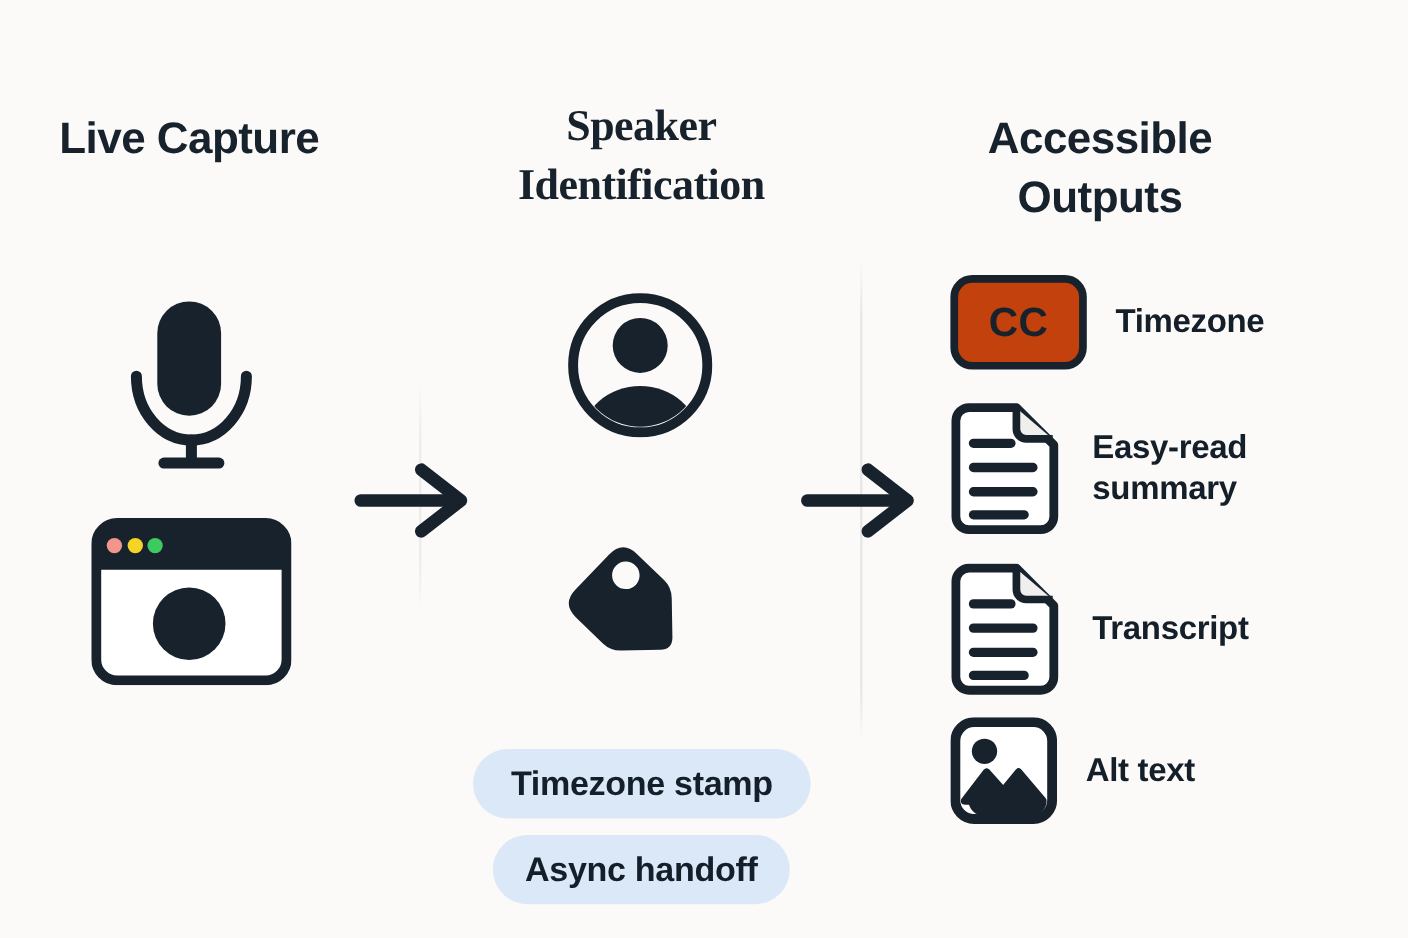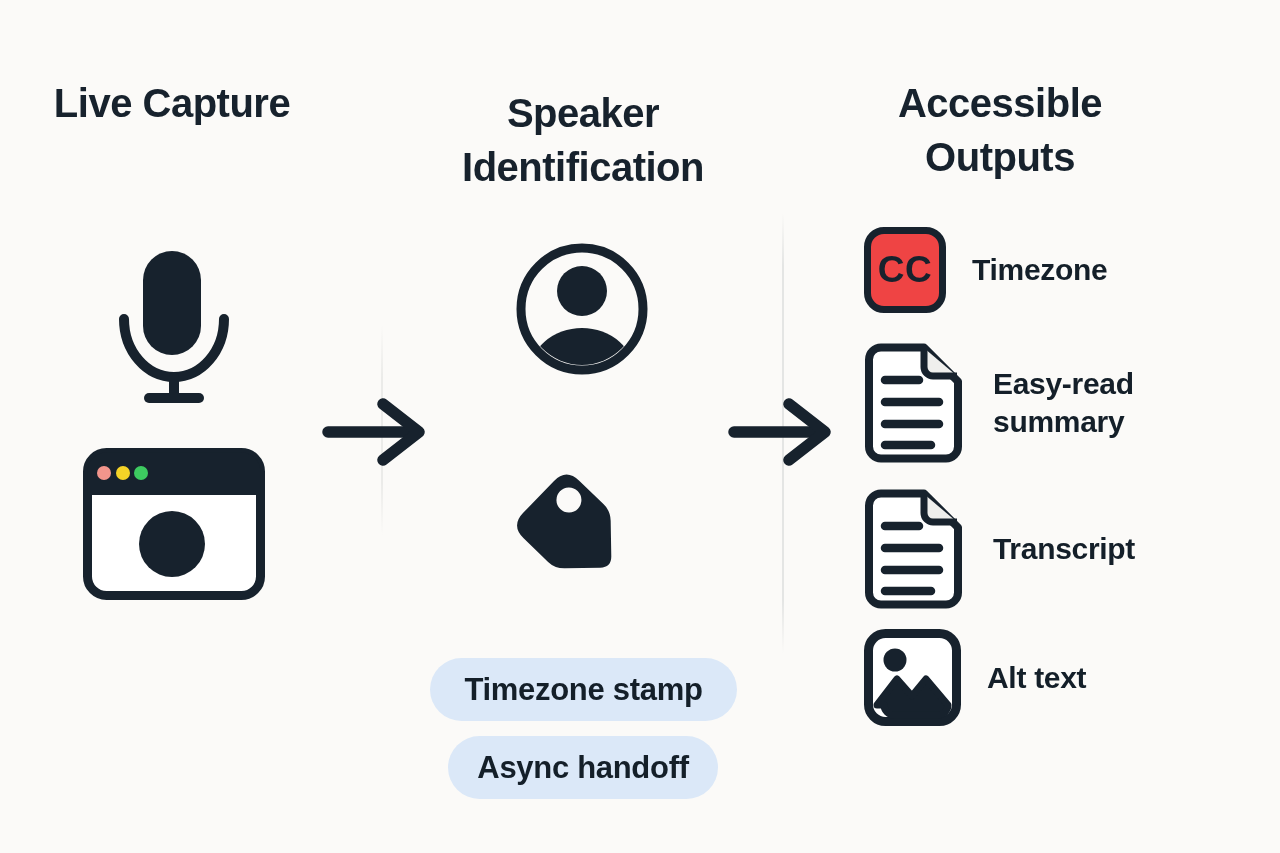--- a/index.html
+++ b/index.html
@@ -14,32 +14,32 @@
   }
   *{margin:0;padding:0;box-sizing:border-box;}
   html,body{width:1280px;height:853px;}
   body{
     background:var(--bg);
     font-family:"Liberation Sans", sans-serif;
     color:var(--ink);
     overflow:hidden;
     position:relative;
   }
-  .canvas{position:absolute;inset:0;}
+  .canvas{position:absolute;inset:0;margin-top:23px;}
   .heading{
     position:absolute;
     font-size:40px;
     font-weight:700;
     line-height:54px;
     text-align:center;
     letter-spacing:-0.5px;
     color:var(--ink);
   }
   #heading-live{left:42px;top:76px;width:260px;}
-  #heading-speaker{left:418px;top:86px;width:330px;}
+  #heading-speaker{left:418px;top:64px;width:330px;font-family:Liberation Serif, serif;}
   #heading-outputs{left:842px;top:76px;width:316px;}
 
   .divider{
     position:absolute;
     width:2px;
   }
   #divider-left{left:381px;top:325px;height:210px;
     background:linear-gradient(to bottom,transparent,#ebebe9 25%,#ebebe9 75%,transparent);}
   #divider-right{left:782px;top:213px;height:440px;
     background:linear-gradient(to bottom,transparent,var(--divider) 12%,var(--divider) 88%,transparent);}
@@ -66,27 +66,27 @@
   }
   #row-captions{top:227px;}
   #row-easyread{top:343px;}
   #row-transcript{top:489px;}
   #row-alttext{top:629px;justify-content:space-between;}
   .output-label{
     font-size:30px;font-weight:600;line-height:38px;
     letter-spacing:-0.3px;color:#141f29;width:190px;
   }
   .cc-box{
-    width:82px;height:86px;
+    width:124px;height:86px;
     border:7px solid var(--ink);
     border-radius:20px;
     display:flex;align-items:center;justify-content:center;
     font-size:37px;font-weight:800;letter-spacing:0.5px;
     color:var(--ink);
-    background:#ef4444;
+    background:#c2410c;
   }
 </style>
 </head>
 <body>
 
 <div class="canvas">
 
   <div class="divider" id="divider-left"></div>
   <div class="divider" id="divider-right"></div>
 

